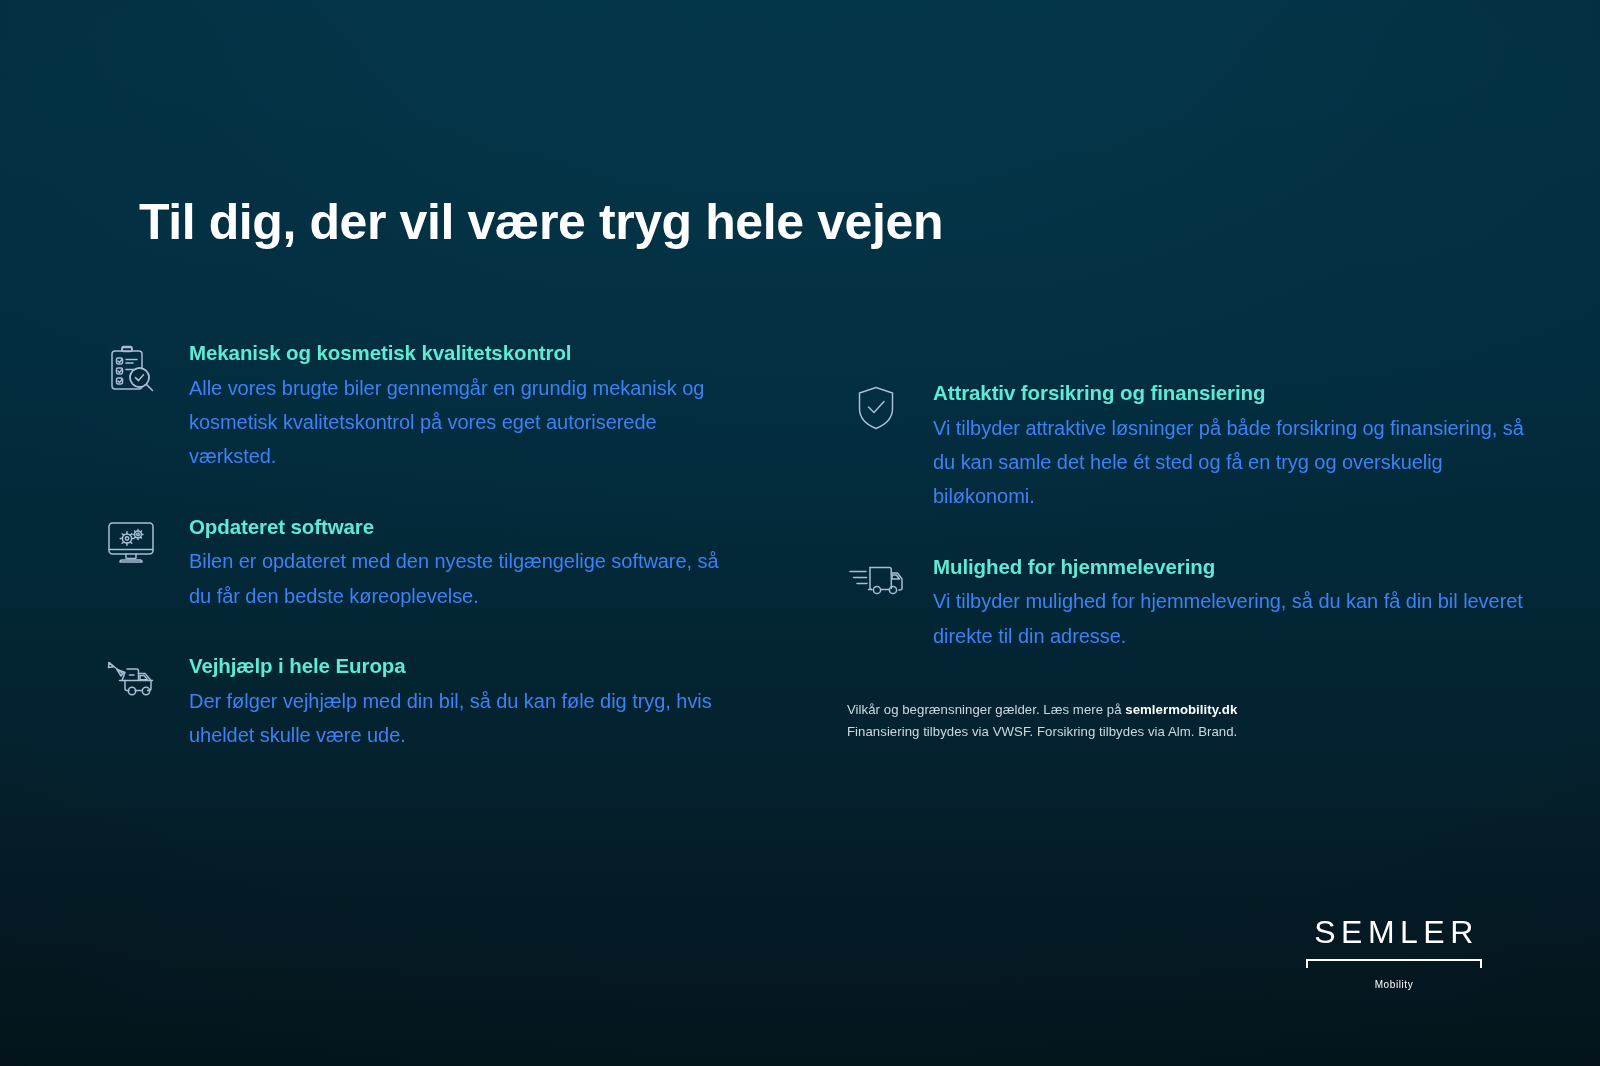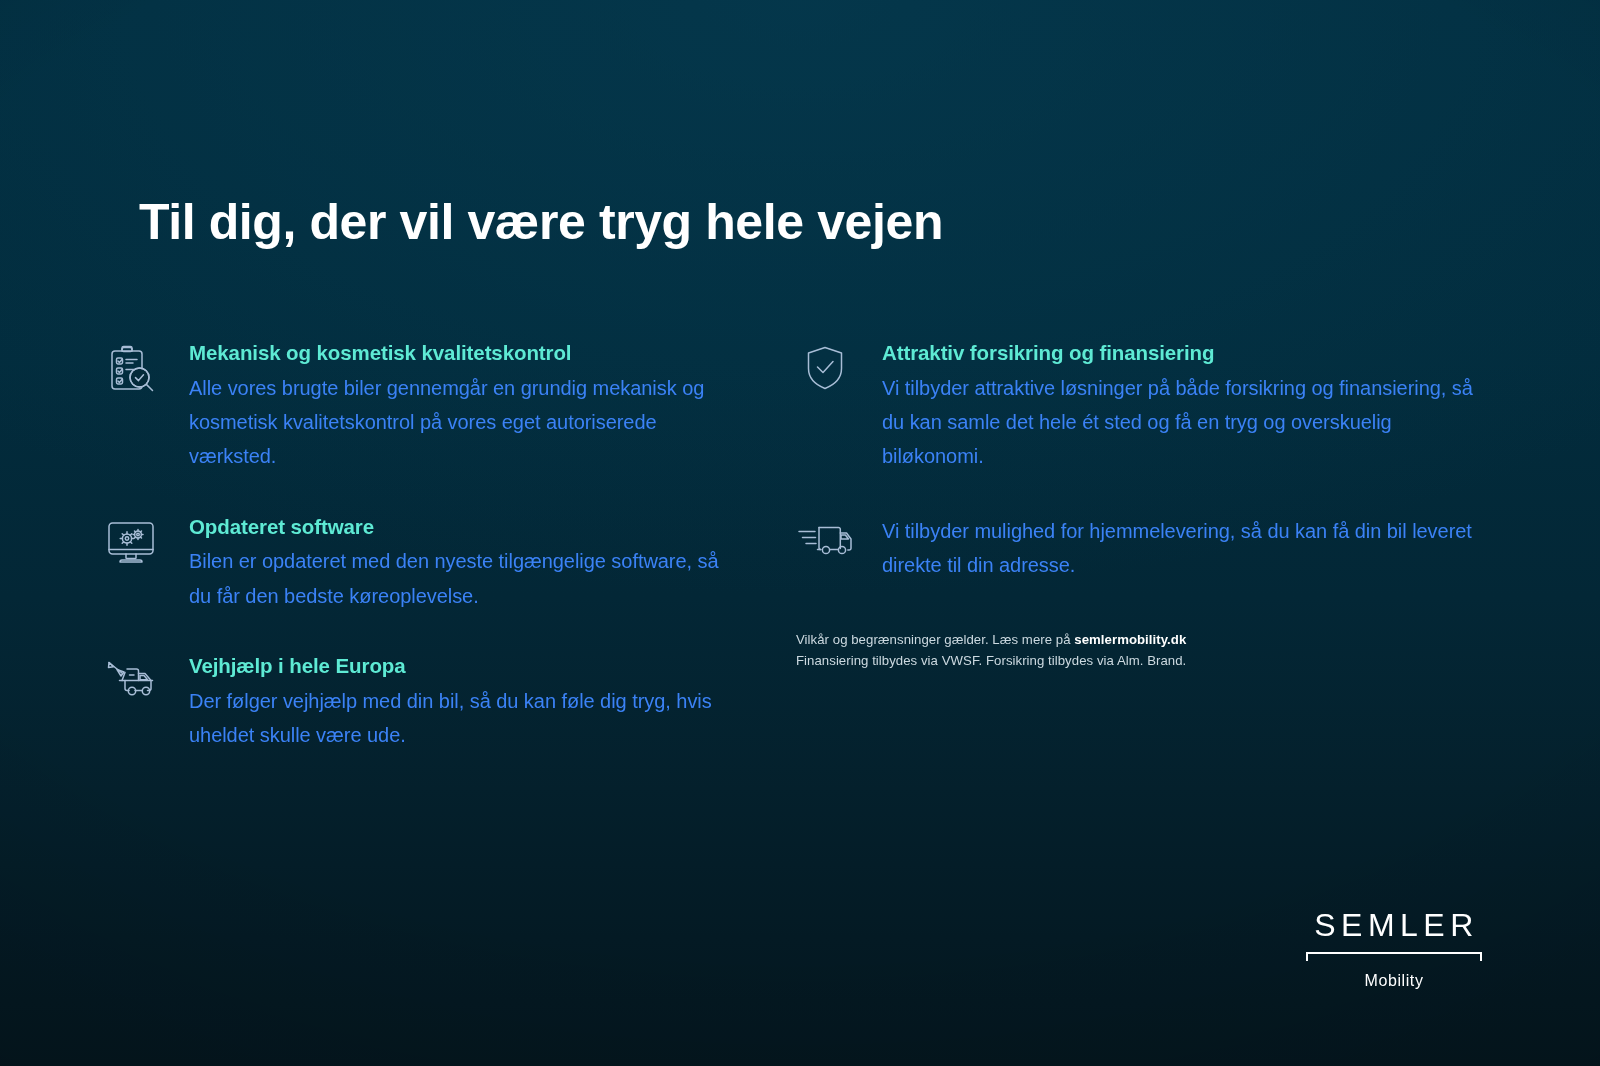--- a/index.html
+++ b/index.html
@@ -33,21 +33,21 @@
     left:103px; top:193px;
     font-size:50px;
     font-weight:bold;
     letter-spacing:-0.4px;
     color:#ffffff;
     margin-left:36px;
   }
 
   .col { position:absolute; top:340px; }
   .col-left  { left:103px;  width:640px; }
-  .col-right { left:796px;  width:680px; }
+  .col-right { left:847px;  width:680px;margin-top:40px; }
 
   .feature { position:relative; display:block; padding-left:86px; }
   .feature + .feature { margin-top:40px; }
 
   .feature-icon {
     position:absolute;
     left:0; top:4px;
     width:58px; height:52px;
     display:flex; align-items:flex-start; justify-content:center;
   }
@@ -104,21 +104,21 @@
     height:1.6px; background:#ffffff;
   }
   .logo-tick {
     position:absolute; top:0;
     width:1.6px; height:9px; background:#ffffff;
   }
   .logo-tick.left  { left:0; }
   .logo-tick.right { right:0; }
   .logo-sub {
     margin-top:10px;
-    font-size:16px;
+    font-size:10px;
     letter-spacing:0.6px;
     color:#ffffff;
   }
 </style>
 </head>
 <body>
 
 <div id="bg-gradient"></div>
 <div id="bg-vignette"></div>
 
@@ -219,20 +219,21 @@
           <path d="M22 9.5h19.5a1.8 1.8 0 0 1 1.8 1.8v19.2"></path>
           <path d="M43.3 15h6.2l4.5 6v9.2a1.8 1.8 0 0 1-1.8 1.8h-1.4"></path>
           <path d="M20.5 31.5h3.2"></path>
           <path d="M22 9.5v20.2a1.8 1.8 0 0 0 1.8 1.8"></path>
           <path d="M33 31.5h8"></path>
           <path d="M44 17h4.4l3.1 4H44z"></path>
           <circle cx="29" cy="32" r="3.6"></circle>
           <circle cx="45" cy="32" r="3.6"></circle>
         </svg>
       </span>
+      <div class="feature-title">Mulighed for hjemmelevering</div>
       <div class="feature-body">Vi tilbyder mulighed for hjemmelevering, så du kan få din bil leveret direkte til din adresse.</div>
     </div>
 
     <div class="legal">
       <span class="legal-line"><span>Vilkår og begrænsninger gælder. Læs mere på </span><b>semlermobility.dk</b></span>
       <span class="legal-line">Finansiering tilbydes via VWSF. Forsikring tilbydes via Alm. Brand.</span>
     </div>
 
   </div>
 

